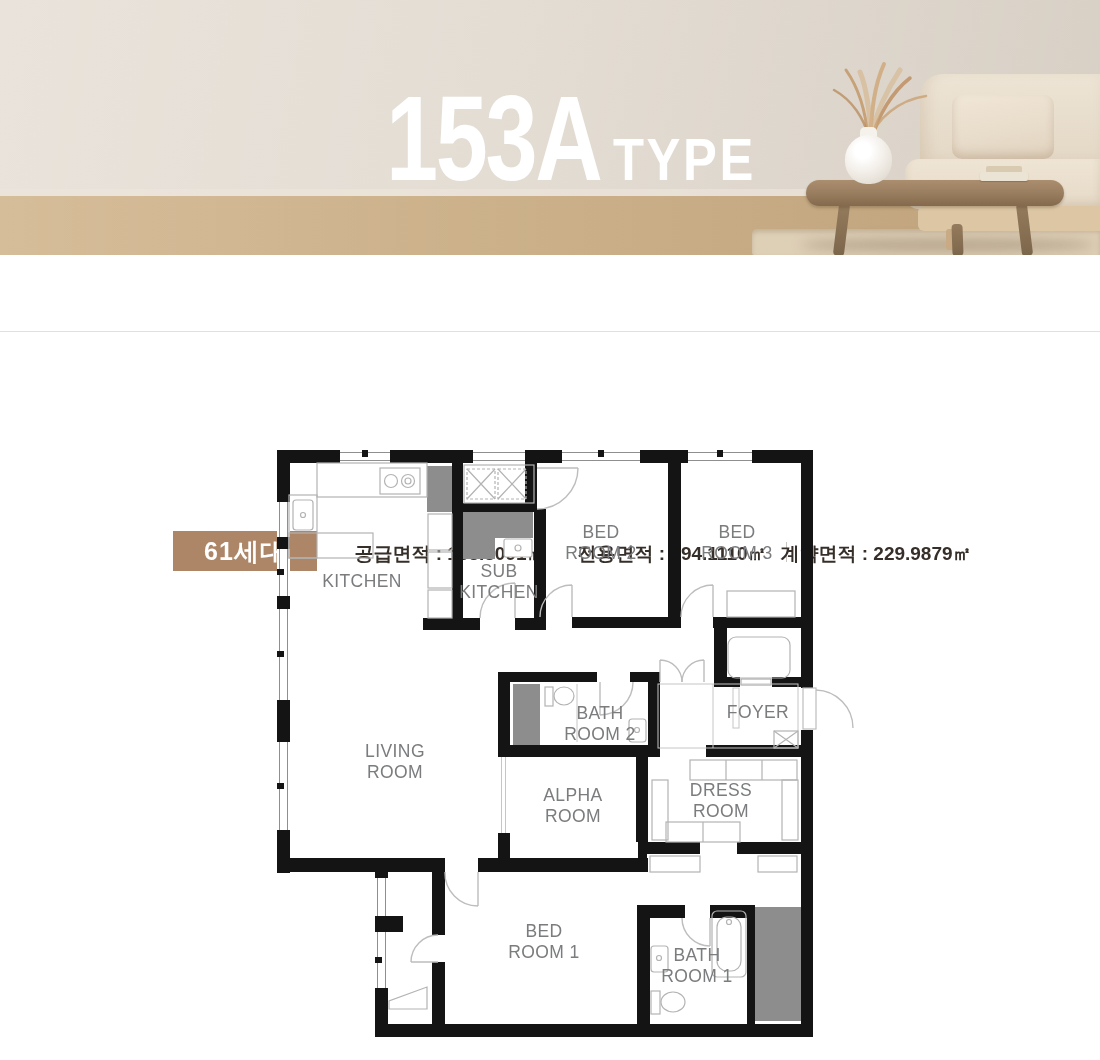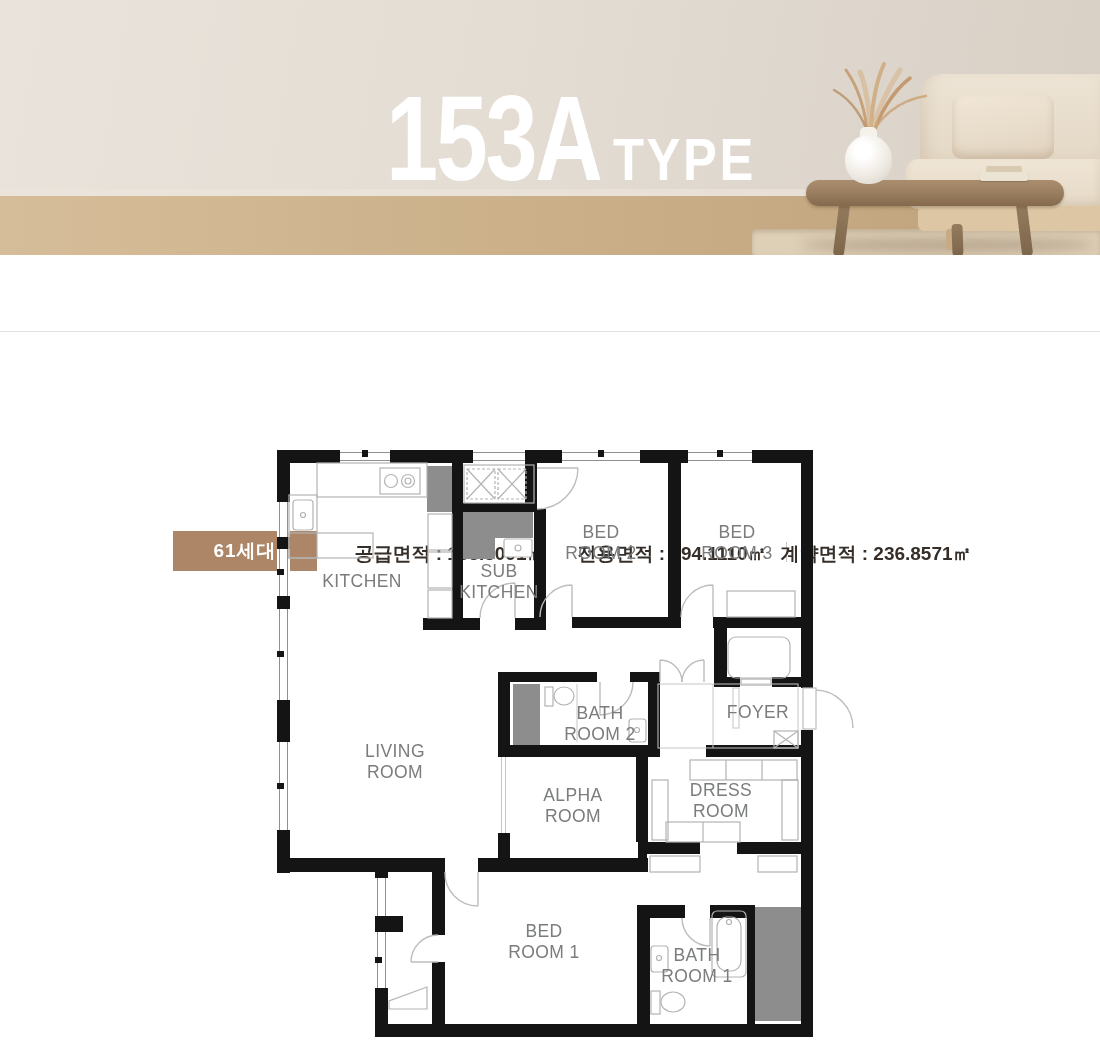--- a/index.html
+++ b/index.html
@@ -49,21 +49,21 @@
   .hero-title{position:absolute;left:362px;top:88px;display:flex;align-items:baseline;color:#fff;white-space:nowrap;margin-left:24px;}
   .t-main{font-size:120px;line-height:100px;font-weight:700;letter-spacing:-3px;
         transform:scaleX(.78);transform-origin:0 100%;}
   .t-sub{font-size:59px;line-height:100px;font-weight:700;letter-spacing:3px;margin-left:-48px;
         transform:scaleX(.86);transform-origin:0 100%;}
 
   
   .infobar{position:absolute;left:0;top:255px;width:1100px;height:77px;background:#fff;
         border-bottom:1px solid #e3dfda;}
   .badge{position:absolute;left:173px;top:276px;width:144px;height:40px;background:#ac8666;color:#fff;
-        font-size:19px;font-weight:700;letter-spacing:1px;display:flex;align-items:center;justify-content:center;}
+        font-size:25px;font-weight:700;letter-spacing:1px;display:flex;align-items:center;justify-content:center;}
   .area{position:absolute;top:286px;transform:translateX(-50%);font-size:19px;font-weight:700;
         color:#362f29;white-space:nowrap;}
   .a1{left:450px;} .a2{left:672px;} .a3{left:876px;}
   .vdiv{position:absolute;top:287px;width:1px;height:20px;background:#c8c5c1;}
   .d1{left:538px;} .d2{left:786px;}
 
   
   .plan{position:absolute;left:270px;top:443px;width:590px;height:600px;}
   .plan text{font-family:"Liberation Sans",sans-serif;font-size:17.5px;letter-spacing:.4px;text-anchor:middle;}
   .walls rect{shape-rendering:crispEdges;}
@@ -119,21 +119,21 @@
 
   <div class="infobar">
     <div class="badge">61세대</div>
 
     <div class="area a1"><span>공급면적</span><span> : </span><span>153.8091㎡</span></div>
     <div class="vdiv d1"></div>
 
     <div class="area a2"><span>전용면적</span><span> : </span><span>194.1110㎡</span></div>
     <div class="vdiv d2"></div>
 
-    <div class="area a3"><span>계약면적</span><span> : </span><span>236.8571㎡</span></div>
+    <div class="area a3"><span>계약면적</span><span> : </span><span>229.9879㎡</span></div>
   </div>
 
   <svg class="plan" viewBox="270 443 590 600">
 
     <g fill="#8d8d8d">
       <rect x="427" y="466" width="25" height="46"></rect>
       <rect x="458" y="510" width="75" height="28"></rect>
       <rect x="458" y="538" width="37" height="21"></rect>
       <rect x="513" y="684" width="27" height="62"></rect>
       <rect x="755" y="907" width="46" height="114"></rect>

